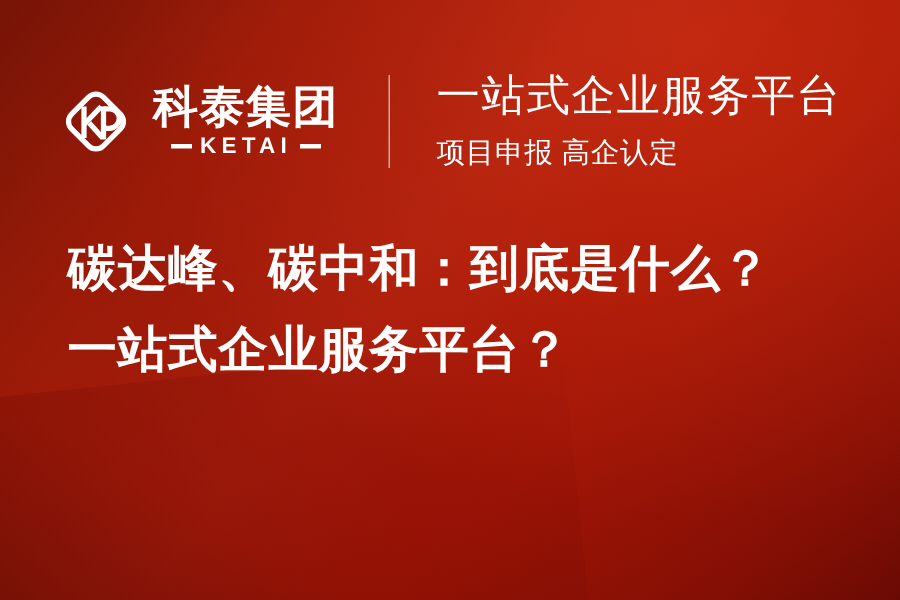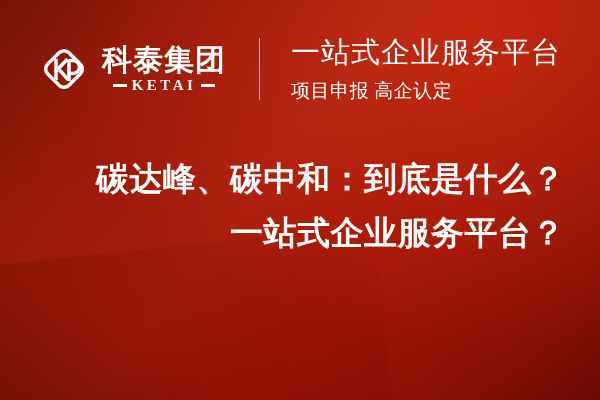--- a/index.html
+++ b/index.html
@@ -37,21 +37,21 @@
   }
 
   
   .header {
     position: absolute;
     left: 0;
     top: 36px;
     width: 600px;
     height: 78px;
     display: flex;
-    align-items: flex-start;
+    align-items: flex-end;
     justify-content: center;
   }
   .brand {
     display: flex;
     align-items: center;
     gap: 13px;
   }
   .logo-mark {
     width: 50px;
     height: 50px;
@@ -84,21 +84,21 @@
     width: 14px;
     height: 3px;
     background: #ffffff;
   }
   .wordmark-en .letters {
     font-size: 15px;
     line-height: 15px;
     font-weight: bold;
     color: #ffffff;
     letter-spacing: 3.5px;
-    font-family: Liberation Serif, serif;
+    font-family: Liberation Sans, sans-serif;
   }
   .divider {
     width: 1px;
     height: 62px;
     background: rgba(255,255,255,0.60);
     margin: 0 18px 0 20px;
     flex: 0 0 auto;
   }
   .tagline {
     display: flex;
@@ -131,21 +131,20 @@
     width: 520px;
   }
   .headline-line {
     font-size: 33px;
     line-height: 54px;
     font-weight: bold;
     color: #ffffff;
     letter-spacing: 0.5px;
     white-space: nowrap;
     font-family: "Liberation Sans", "DejaVu Sans", sans-serif;
-    text-align: right;
   }
 </style>
 </head>
 <body>
 
 <div id="banner">
 
   <div class="sheen"></div>
   <div class="sheen2"></div>
 

